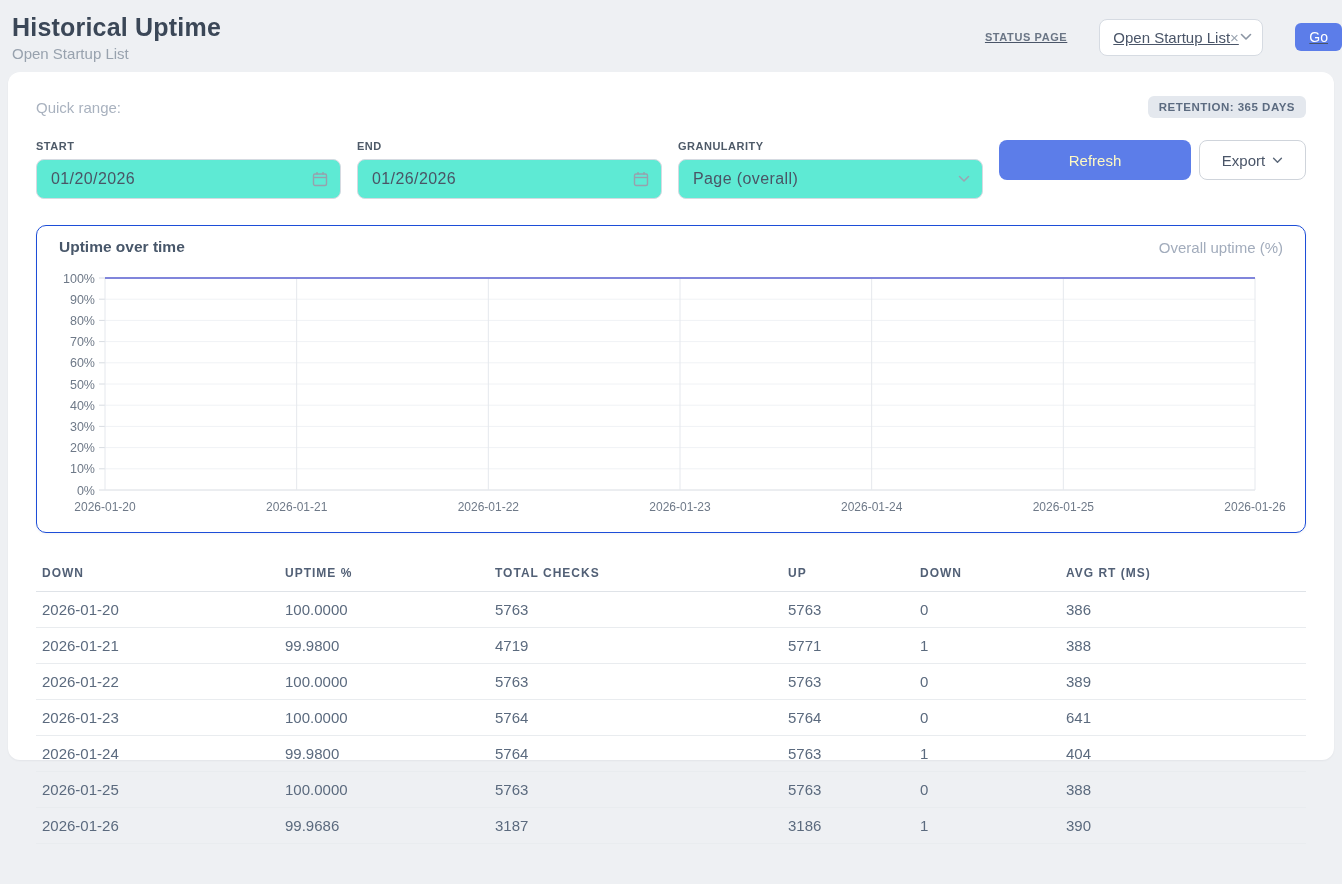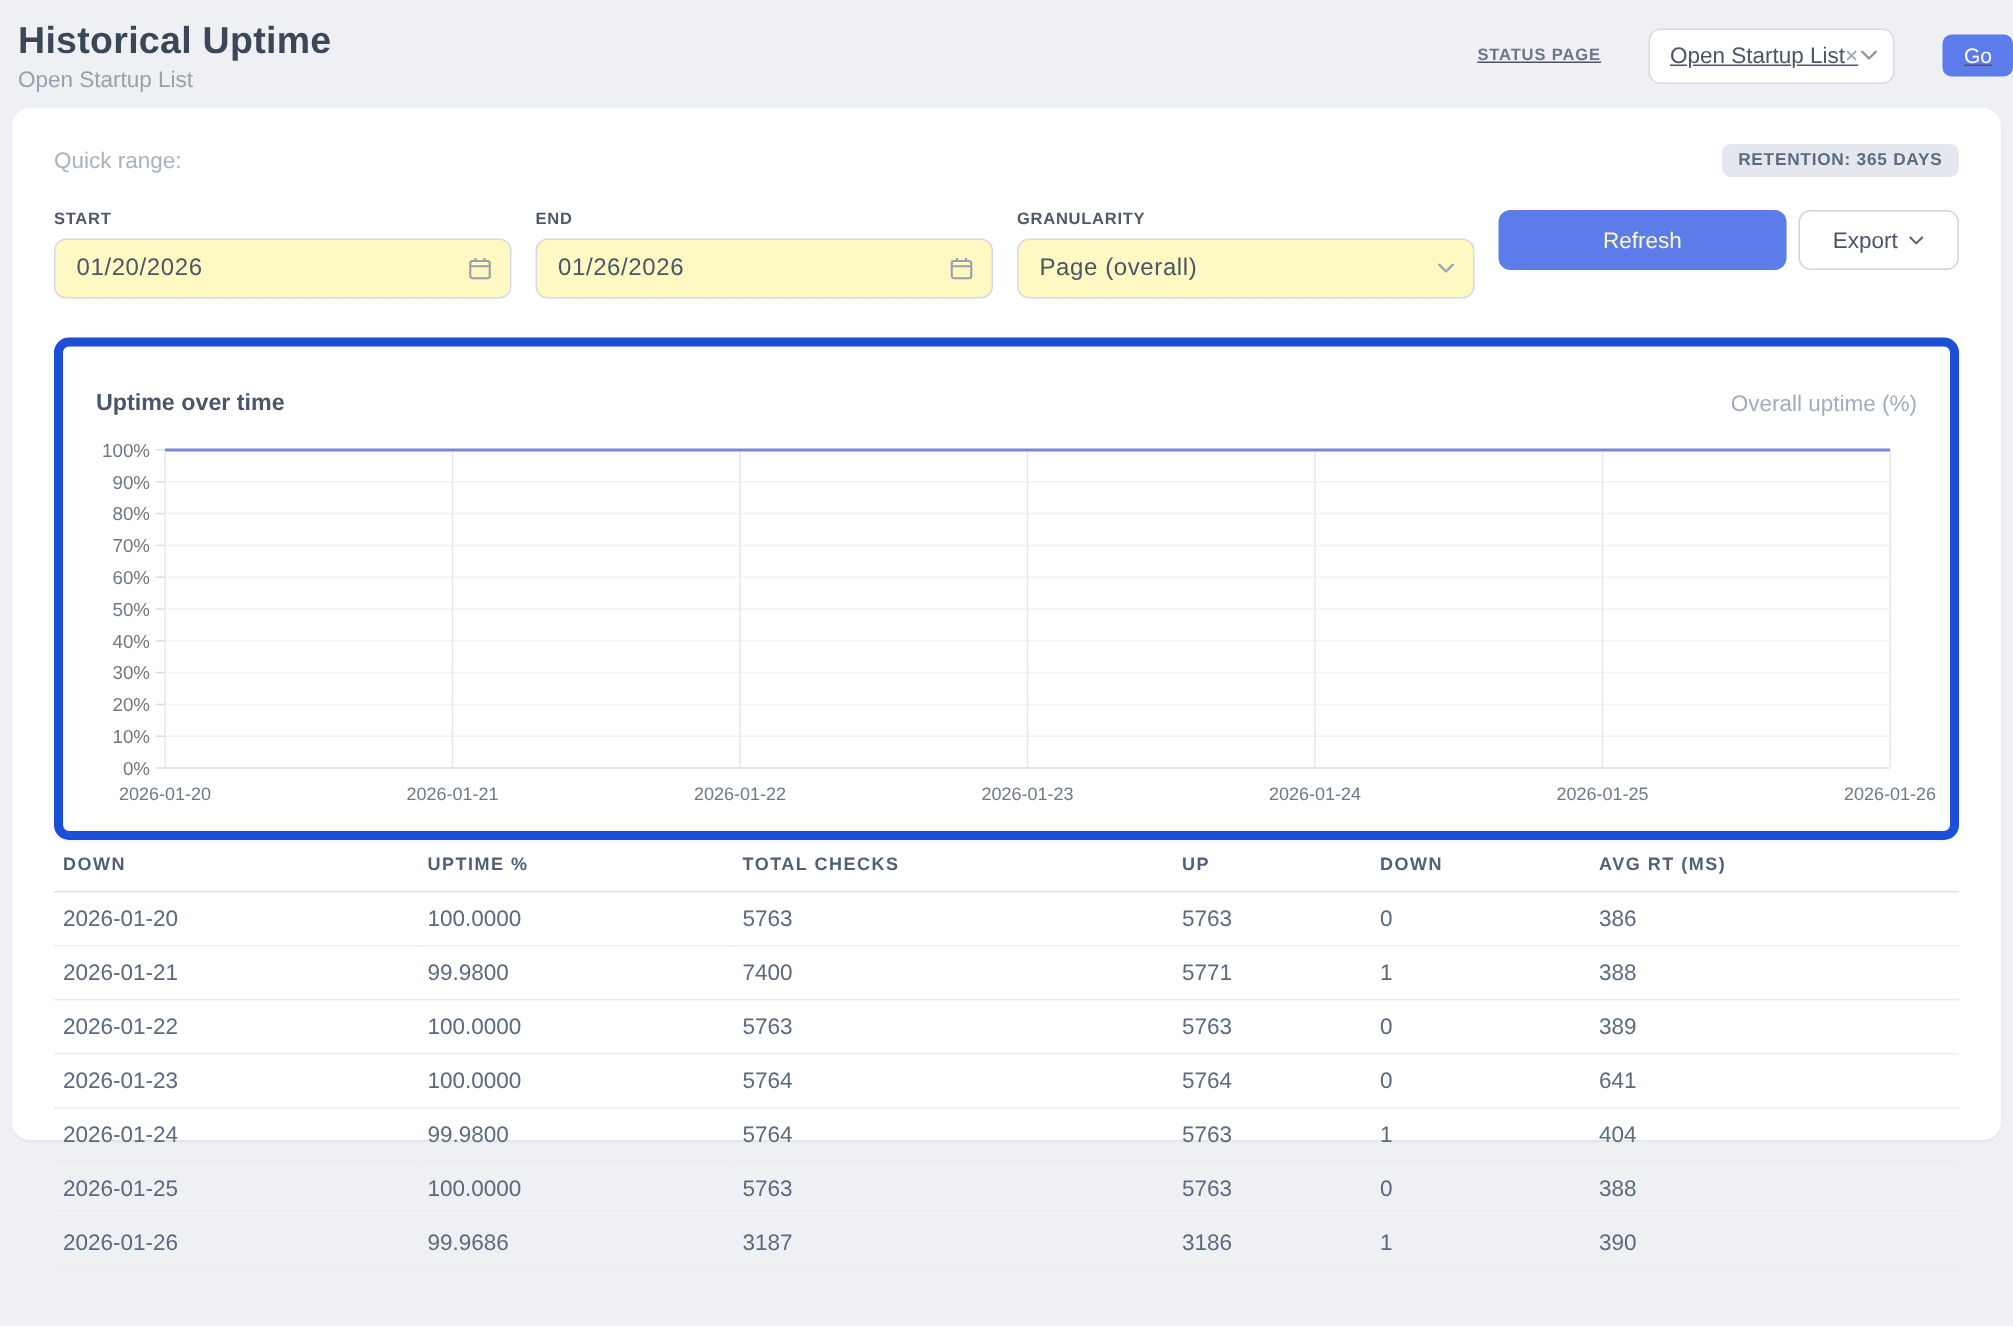--- a/index.html
+++ b/index.html
@@ -45,36 +45,36 @@
     letter-spacing:.5px; padding:5px 11px; border-radius:6px;
   }
   
   .fields-row { display:flex; align-items:flex-start; gap:16px; margin-bottom:26px; }
   .field { display:flex; flex-direction:column; }
   .field.w { width:305px; }
   .field.grow { flex:1; }
   .field label { font-size:11px; font-weight:600; letter-spacing:.5px; color:#4e5a68; margin-bottom:7px; }
   .inputbox {
     position:relative; display:flex; align-items:center; height:40px;
-    border:1px solid #d5dae1; border-radius:8px; background:#fef9c3; padding:0 14px; cursor:text;
+    border:1px solid #d5dae1; border-radius:8px; background:#5eead4; padding:0 14px; cursor:text;
   }
   .inputbox .val { font-size:16px; color:#4a5566; letter-spacing:.4px; }
   .inputbox .icon-right { position:absolute; right:12px; display:flex; cursor:pointer; }
   .selectbox { cursor:pointer; }
   .btn-refresh {
     width:192px; height:40px; background:#5c7de9; color:#fef9c3; border:none; border-radius:8px;
     font-size:15px; cursor:pointer; font-family:inherit;
   }
   .btn-export {
     width:107px; height:40px; background:#fff; color:#4a5568; border:1px solid #cfd4db; border-radius:8px;
     font-size:15px; cursor:pointer; font-family:inherit; display:flex; align-items:center; justify-content:center; gap:7px;
     margin-left:-8px;
   }
   
-  .chart-card { border:6px solid #1d4ed8; border-radius:10px; box-shadow:0 1px 3px rgba(16,24,40,.05); padding:29px 22px 12px; }
+  .chart-card { border:1px solid #1d4ed8; border-radius:10px; box-shadow:0 1px 3px rgba(16,24,40,.05); padding:12px 22px 12px; margin-bottom:24px; }
   .chart-header { display:flex; justify-content:space-between; align-items:center; margin-bottom:12px; }
   .chart-title { font-size:15.5px; font-weight:700; color:#48576a; }
   .chart-legend { font-size:15px; color:#a2acbc; }
   .chart-area svg { display:block; }
   
   table { width:100%; border-collapse:collapse; table-layout:fixed; }
   th,td { text-align:left; padding:9px 4px 9px 6px; }
   th { font-size:12px; font-weight:700; letter-spacing:1px; color:#526076; border-bottom:1px solid #dfe3e8; padding-bottom:11px; }
   td { font-size:15px; color:#5b6a7e; border-bottom:1px solid #e9ecef; }
   col.c1{width:243px} col.c2{width:210px} col.c3{width:293px} col.c4{width:132px} col.c5{width:146px}
@@ -241,21 +241,21 @@
           <td>2026-01-20</td>
           <td>100.0000</td>
           <td>5763</td>
           <td>5763</td>
           <td>0</td>
           <td>386</td>
         </tr>
         <tr>
           <td>2026-01-21</td>
           <td>99.9800</td>
-          <td>7400</td>
+          <td>4719</td>
           <td>5771</td>
           <td>1</td>
           <td>388</td>
         </tr>
         <tr>
           <td>2026-01-22</td>
           <td>100.0000</td>
           <td>5763</td>
           <td>5763</td>
           <td>0</td>

